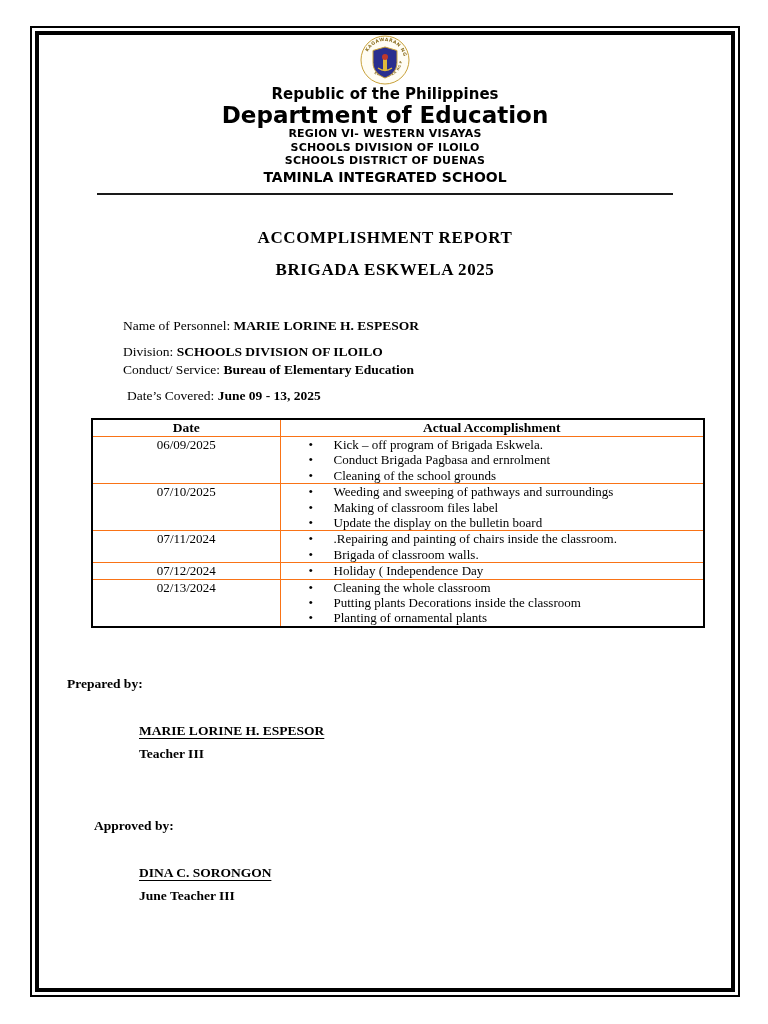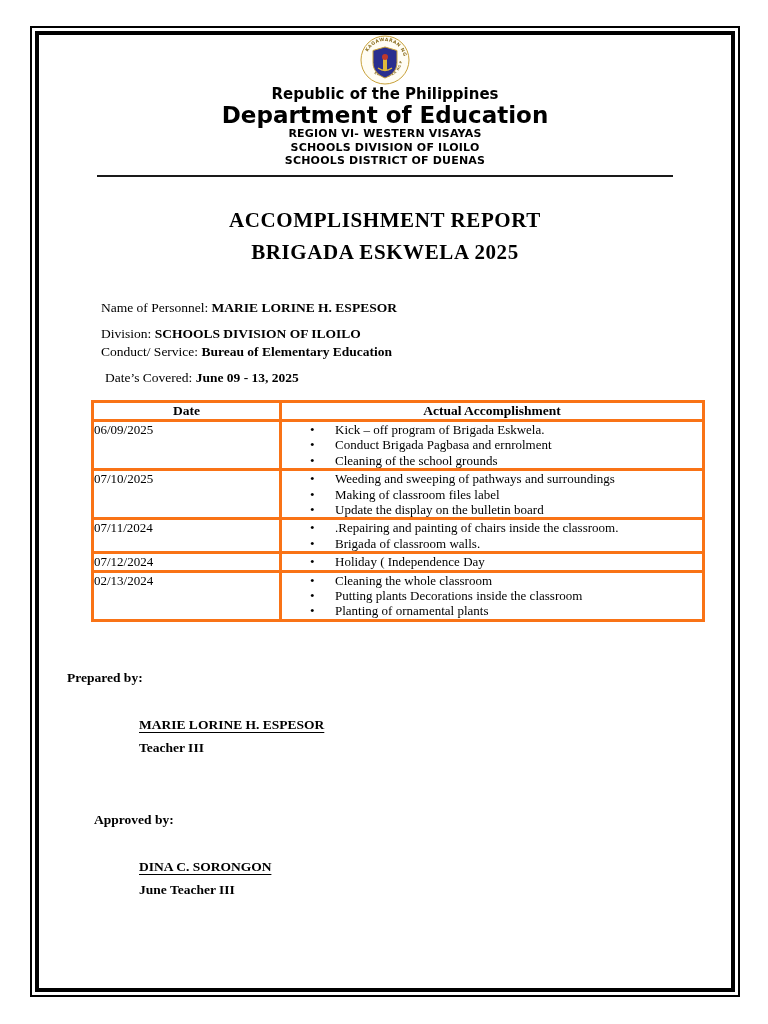--- a/index.html
+++ b/index.html
@@ -33,52 +33,52 @@
   .sub-line   { font-size: 11px; line-height: 13.5px; letter-spacing: 0.2px; }
   .school     { font-size: 14px; line-height: 17px; margin-top: 1px; }
   .header-rule {
     width: 576px; margin: 7px auto 0;
     border: none; border-top: 2px solid #1a1a1a; height: 0;
   }
 
   
   .title-block { text-align: center; margin-top: 33px; }
   .report-title {
-    font-size: 21px; font-weight: bold; letter-spacing: 0.6px;
+    font-size: 17px; font-weight: bold; letter-spacing: 0.6px;
     line-height: 20px;
   }
   .report-title + .report-title { margin-top: 12px; }
 
   
-  .info-block { margin: 37px 24px 0 62px; font-size: 13.5px; }
+  .info-block { margin: 37px 24px 0 84px; font-size: 13.5px; }
   .info-line  { line-height: 18px; }
   .info-line b { font-size: 13.5px; }
   .line-name  { margin-bottom: 8px; }
   .line-dates { margin-top: 8px; padding-left: 4px; }
 
   
   table.acc-table {
     border-collapse: collapse;
     margin: 13px 0 0 52px;
     width: 614px;
     font-size: 13px;
     border: 2px solid #000;
     table-layout: fixed;
   }
   .acc-table th, .acc-table td {
-    border: 3px solid #f97316;
+    border: 1px solid #f97316;
     vertical-align: top;
     padding: 0;
   }
   .acc-table col.c-date { width: 188px; }
   .acc-table th {
     font-size: 13.5px; font-weight: bold;
     text-align: center; line-height: 16.5px; height: 17px;
   }
-  .acc-table td.date-cell { line-height: 15.4px; }
+  .acc-table td.date-cell { text-align: center; line-height: 15.4px; }
   .acc-table ul { list-style: none; margin: 0; padding: 0 2px 0 28px; }
   .acc-table li {
     position: relative; line-height: 15.4px; padding-left: 25px;
   }
   .acc-table li::before {
     content: "\2022";
     position: absolute; left: 0; top: 0;
     font-size: 13px;
   }
 
@@ -115,20 +115,21 @@
         <path d="M50,24 L74,31 L74,55 C74,72 62,81 50,86 C38,81 26,72 26,55 L26,31 Z" fill="#2a2f8f" stroke="#c8a13a" stroke-width="2"></path>
         <rect x="46" y="48" width="8" height="22" fill="#e0b93c"></rect>
         <circle cx="50" cy="44" r="6" fill="#c0392b"></circle>
         <path d="M36,66 Q50,76 64,66" stroke="#e0b93c" stroke-width="3" fill="none"></path>
       </svg>
       <div class="republic">Republic of the Philippines</div>
       <div class="department">Department of Education</div>
       <div class="sub-line">REGION VI- WESTERN VISAYAS</div>
       <div class="sub-line">SCHOOLS DIVISION OF ILOILO</div>
       <div class="sub-line">SCHOOLS DISTRICT OF DUENAS</div>
+      <div class="school">TAMINLA INTEGRATED SCHOOL</div>
       <hr class="header-rule">
     </div>
 
     <div class="title-block">
       <div class="report-title">ACCOMPLISHMENT REPORT</div>
       <div class="report-title">BRIGADA ESKWELA 2025</div>
     </div>
 
     <div class="info-block">
       <div class="info-line line-name">

